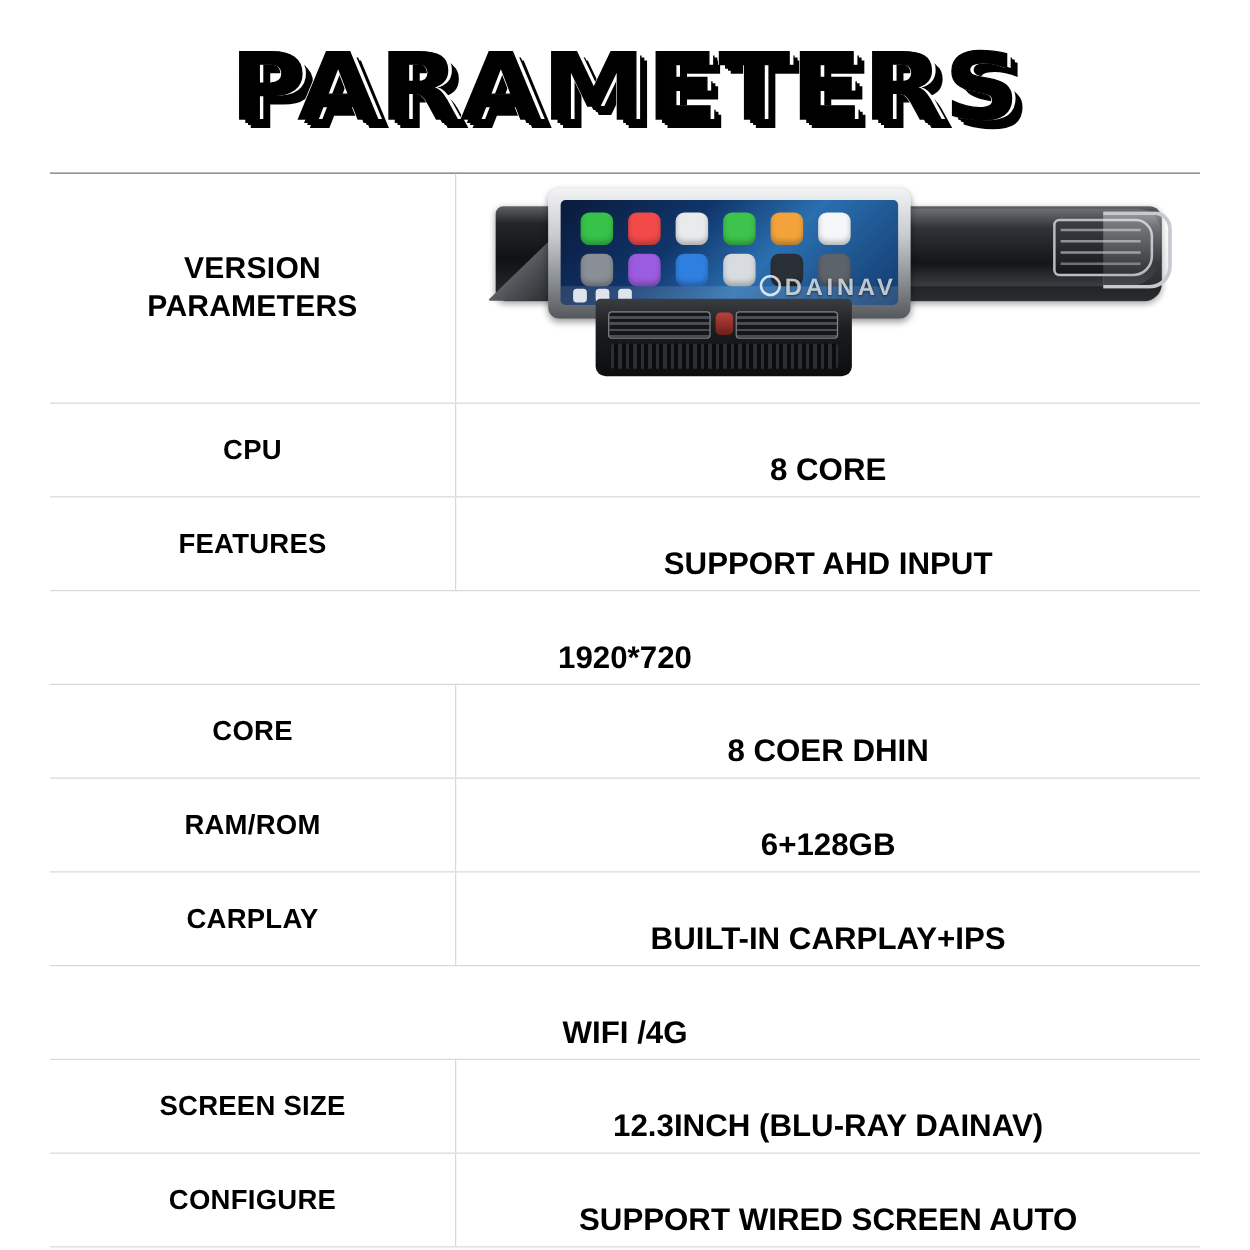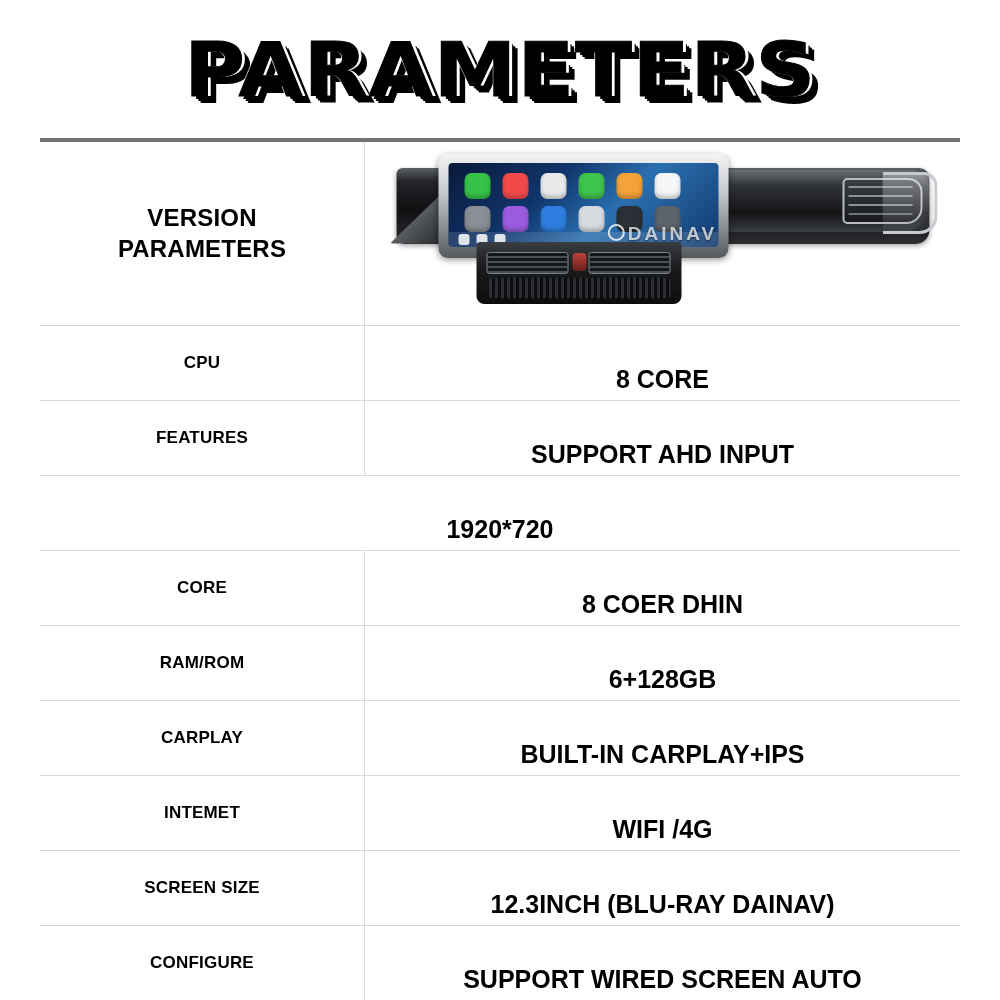--- a/index.html
+++ b/index.html
@@ -41,36 +41,36 @@
        8px 7px 0 #000000;
     -webkit-text-stroke: 1px #000;
   }
 
   
   .table {
     position: absolute;
     top: 138px;
     left: 40px;
     width: 920px;
-    border-top: 4px solid #737373;
+    border-top: 1px solid #737373;
   }
   .row {
     display: flex;
     align-items: stretch;
     border-bottom: 1px solid #d9d9d9;
   }
   .cell-label {
     width: 325px;
     flex: 0 0 325px;
     display: flex;
     align-items: center;
     justify-content: center;
     text-align: center;
     font-weight: bold;
-    font-size: 17px;
+    font-size: 22px;
     letter-spacing: .2px;
     border-right: 1px solid #d9d9d9;
     padding: 6px 4px;
     box-sizing: border-box;
   }
   .cell-value {
     flex: 1 1 auto;
     display: flex;
     align-items: flex-end;
     justify-content: center;
@@ -365,21 +365,20 @@
     <div class="cell-label">RAM/ROM</div>
     <div class="cell-value">6+128GB</div>
   </div>
 
   <div class="row row-data">
     <div class="cell-label">CARPLAY</div>
     <div class="cell-value">BUILT-IN CARPLAY+IPS</div>
   </div>
 
   <div class="row row-data">
-    <div class="cell-label">INTEMET</div>
     <div class="cell-value">WIFI /4G</div>
   </div>
 
   <div class="row row-data">
     <div class="cell-label">SCREEN SIZE</div>
     <div class="cell-value">12.3INCH (BLU-RAY DAINAV)</div>
   </div>
 
   <div class="row row-data">
     <div class="cell-label">CONFIGURE</div>

